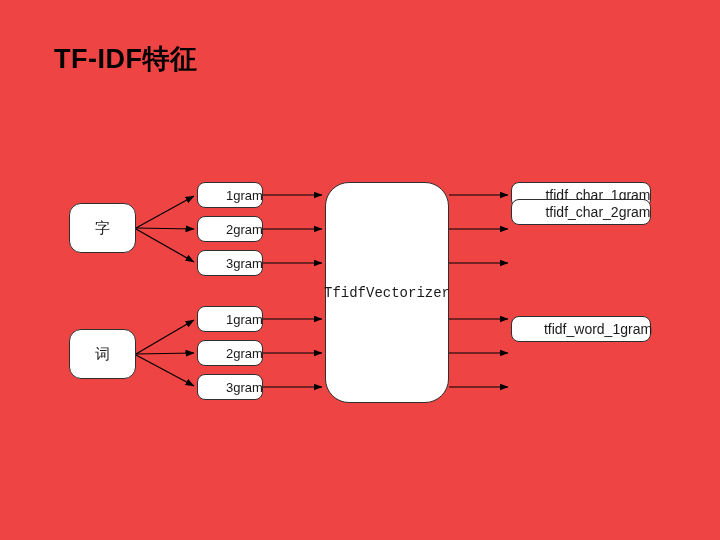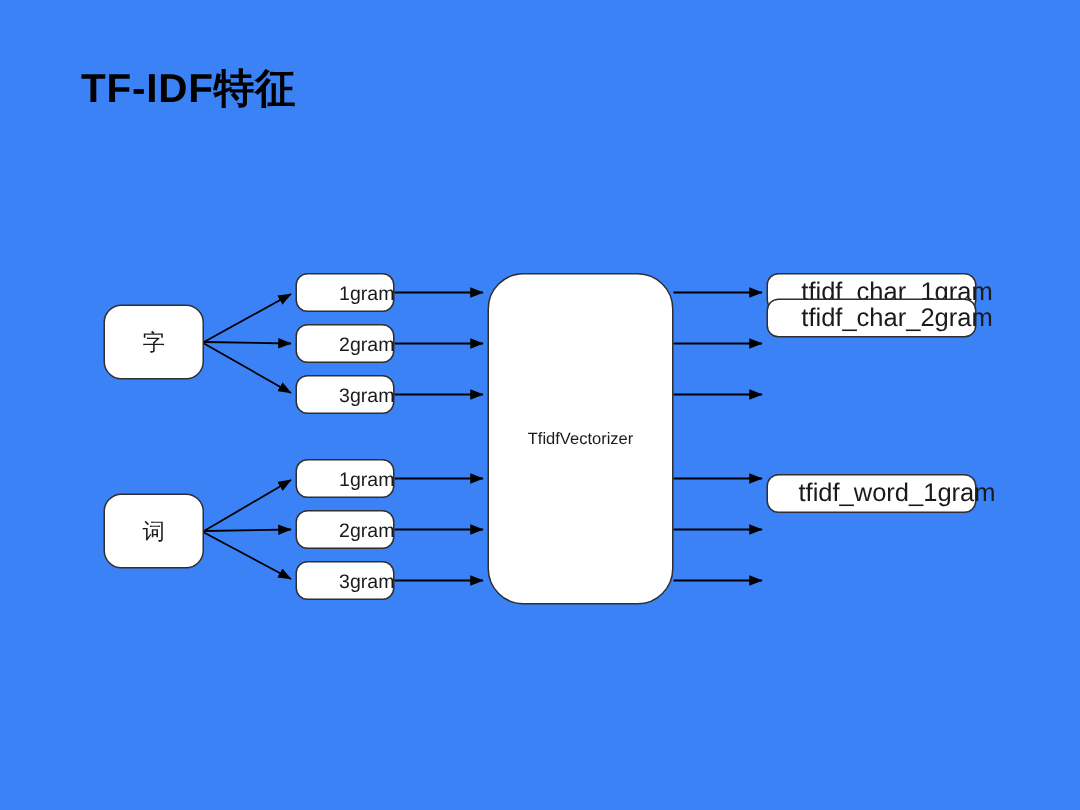--- a/index.html
+++ b/index.html
@@ -4,21 +4,21 @@
 <style>
   html, body {
     margin: 0;
     padding: 0;
     background: #ffffff;
   }
   .slide {
     position: relative;
     width: 720px;
     height: 540px;
-    background: #3b82f6;
+    background: #ef4444;
     font-family: "Liberation Sans", sans-serif;
     overflow: hidden;
   }
   .slide-title {
     position: absolute;
     left: 54px;
     top: 41px;
     font-size: 27px;
     font-weight: bold;
     color: #000000;
@@ -50,28 +50,29 @@
     border-radius: 8px;
     font-size: 13px;
     padding-left: 29px;
   }
   .vectorizer-box {
     left: 325px;
     top: 182px;
     width: 124px;
     height: 221px;
     border-radius: 24px;
-    font-size: 11px;
+    font-size: 14px;
+    font-family: Liberation Mono, monospace;
   }
   .output-box {
     left: 511px;
     width: 140px;
     height: 26px;
     border-radius: 8px;
-    font-size: 17px;
+    font-size: 14px;
     padding-left: 34px;
   }
   .connectors {
     position: absolute;
     left: 0;
     top: 0;
     width: 720px;
     height: 540px;
     pointer-events: none;
   }

